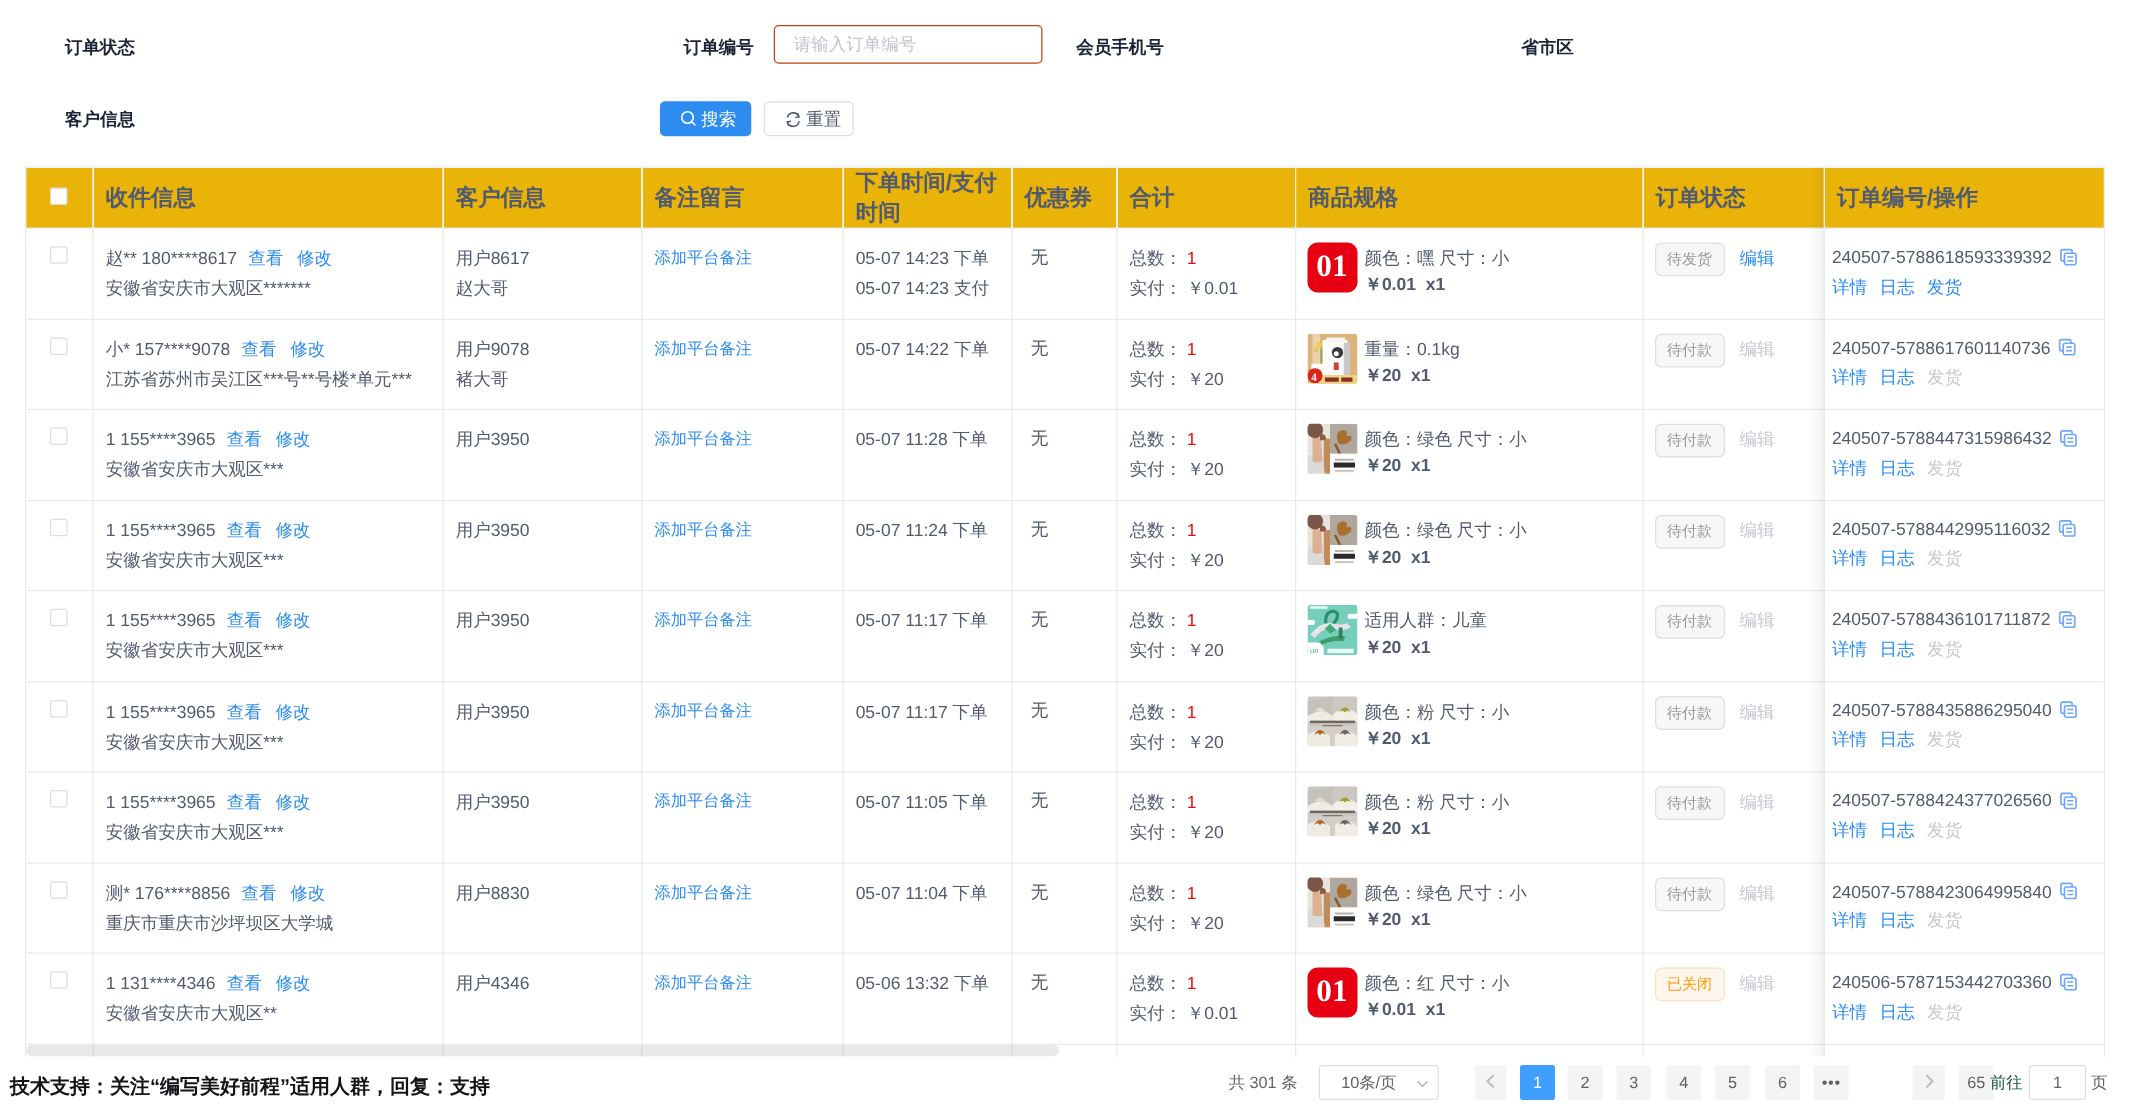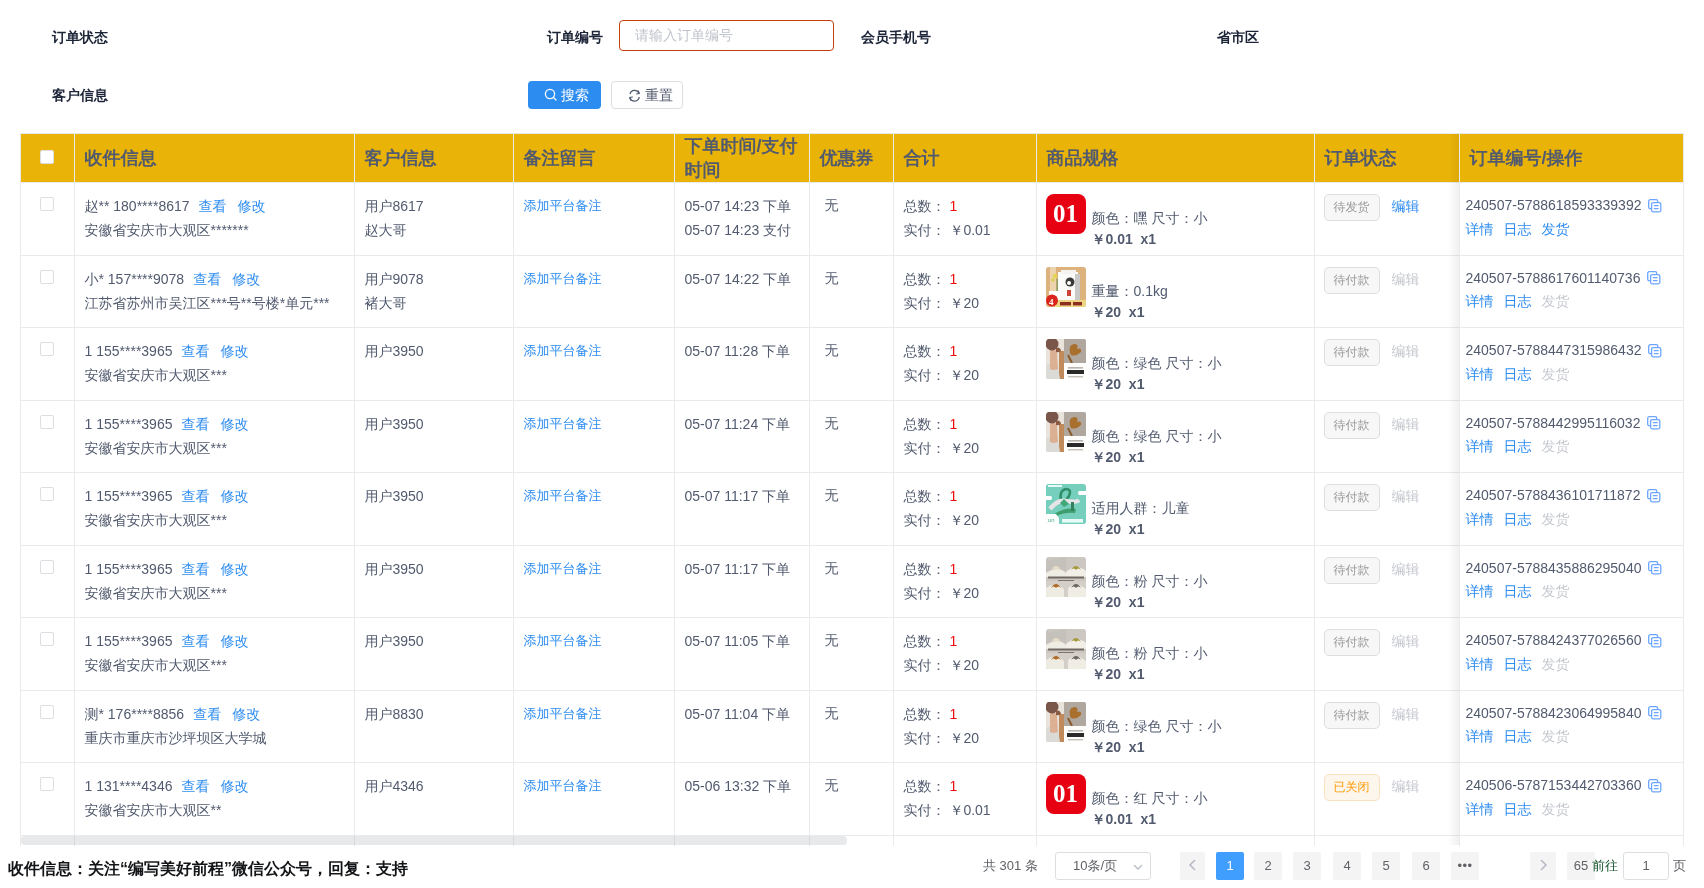--- a/index.html
+++ b/index.html
@@ -26,21 +26,21 @@
 tbody tr { height:72.5px; }
 td { background:#fff; }
 .cell { padding:11px 10px; line-height:23.5px; }
 .chkcell { text-align:center; padding-top:14px; }
 .chk { display:inline-block; width:14px; height:14px; border:1px solid #dcdee2; border-radius:2px; background:#fff; }
 .t2 { line-height:24px; }
 .opbtn { display:inline-block; height:27px; line-height:25px; padding:0 9px; border:1px solid #dcdee2; border-radius:5px; background:#f7f7f7; color:#999; font-size:12px; }
 .opbtn.warn { background:#fdf6ec; border-color:#f8e2c0; color:#ff9900; }
 .pimg { width:40px; height:40px; border-radius:2px; flex:0 0 40px; }
 .prow { display:flex; padding:11px 0 0 9px; }
-.pinfo { margin-left:6px; margin-top:14px; line-height:21px; font-size:14px; }
+.pinfo { margin-left:6px; margin-top:2px; line-height:21px; font-size:14px; }
 .pprice { font-weight:bold; color:#515a6e; }
 .red { color:#ed0b0b; }
 
 
 #colshadow { position:absolute; left:1448px; top:134px; width:11px; height:711px; background:linear-gradient(to right, rgba(0,0,0,0), rgba(0,0,0,0.06)); pointer-events:none; }
 
 
 #hthumb { position:absolute; left:21px; top:836px; width:826px; height:9px; border-radius:4px; background:rgba(152,155,161,.22); }
 
 
@@ -711,21 +711,21 @@
             </td>
             <td></td>
           </tr>
         </tbody>
 </table>
 </div>
 <div id="colshadow"></div>
 <div id="hthumb"></div>
 
 <div id="footer">
-  <div class="support">收件信息：关注“编写美好前程”微信公众号，回复：支持</div>
+  <div class="support">技术支持：关注“编写美好前程”适用人群，回复：支持</div>
   <div class="pg" style="left:983px;">共 301 条</div>
   <div class="abs" style="left:1055px; top:6px; width:96px; height:28px; border:1px solid #dcdee2; border-radius:3px; font-size:13px; color:#606266; line-height:26px; text-align:center; padding-right:16px;">10条/页
     <svg class="abs" style="right:7px; top:10px;" width="10" height="9" viewBox="0 0 10 9">
           <path d="M1.5 2.5 L5 6 L8.5 2.5" stroke="#b6bac2" stroke-width="1.3" fill="none" stroke-linecap="round"></path>
         </svg>
   </div>
   <div class="pgbox" style="left:1180px; width:25px; color:#c0c4cc; font-weight:normal;">
     <svg width="9" height="12" viewBox="0 0 9 12" style="vertical-align:-1px;">
           <path d="M6.5 1.5 L2 6 L6.5 10.5" stroke="#b6bac2" stroke-width="1.6" fill="none" stroke-linecap="round"></path>
         </svg>

